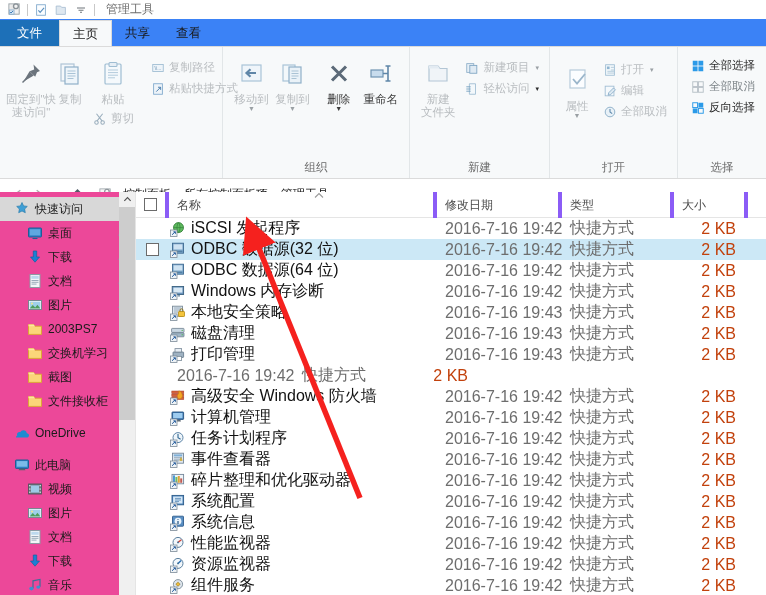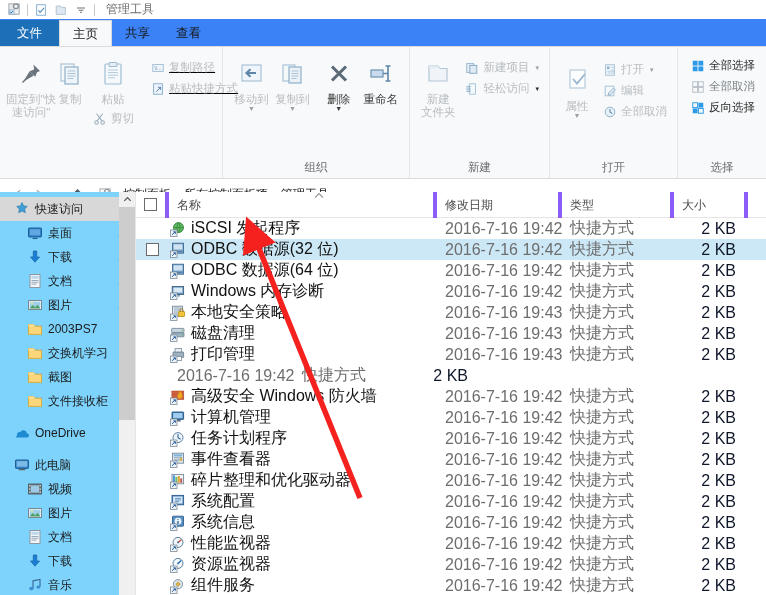--- a/index.html
+++ b/index.html
@@ -174,21 +174,21 @@
     position: absolute;
     top: 192px; left: 0;
     width: 766px; height: 403px;
     display: flex;
     background: #ffffff;
   }
 
   
   .sidebar {
     width: 136px;
-    background: #7dd3fc;
+    background: #ec4899;
     border-right: 1px solid #e5e5e5;
     position: relative;
     overflow: hidden;
   }
   .sb-list { padding-top: 5px; }
   .sb-item {
     height: 24px;
     display: flex;
     align-items: center;
     font-size: 12px;
@@ -285,21 +285,21 @@
     cursor: default;
     white-space: nowrap;
   }
   .fl-row.sel { background: #cce8f6; }
   .cell-cb { width: 33px; display: flex; align-items: center; justify-content: center; }
   .cell-name { width: 268px; display: flex; align-items: center; overflow: hidden; }
   .cell-name .fico { width: 17px; height: 17px; display:flex; align-items:center; justify-content:center; flex:0 0 17px; }
   .cell-name .fname { margin-left: 5px; color: #111; }
   .cell-date { width: 125px; padding-left: 8px; color: #6d6d6d; }
   .cell-type { width: 112px; padding-left: 8px; color: #6d6d6d; }
-  .cell-size { width: 74px; padding-right: 12px; text-align: right; color: #0f172a; }
+  .cell-size { width: 74px; padding-right: 12px; text-align: right; color: #c2410c; }
 
   
   .annotation {
     position: absolute;
     left: 0; top: 0;
     width: 766px; height: 595px;
     pointer-events: none;
   }
 </style>
 </head>
@@ -389,21 +389,21 @@
             <span class="sglyph">
               <svg width="14" height="14" viewBox="0 0 16 16">
                 <circle cx="4" cy="12" r="2" fill="none" stroke="#9aaebd" stroke-width="1.2"></circle>
                 <circle cx="11" cy="12" r="2" fill="none" stroke="#9aaebd" stroke-width="1.2"></circle>
                 <path d="M4.5 10.5L11 2M10.5 10.5L4 2" stroke="#9aaebd" stroke-width="1.2"></path>
               </svg>
             </span>
             <span>剪切</span>
           </div>
         </div>
-        <div class="rstack" style="margin-left:4px;text-decoration:underline;">
+        <div class="rstack" style="margin-left:4px;">
           <div class="rbtn-sm">
             <span class="sglyph">
               <svg width="14" height="14" viewBox="0 0 16 16">
                 <rect x="2" y="4" width="12" height="8" fill="#eef4f9" stroke="#9fbdd2" stroke-width="1"></rect>
                 <text x="4" y="10.5" font-size="5.5" fill="#5d89ad" font-family="Liberation Sans">\\...</text>
               </svg>
             </span>
             <span>复制路径</span>
           </div>
           <div class="rbtn-sm">

